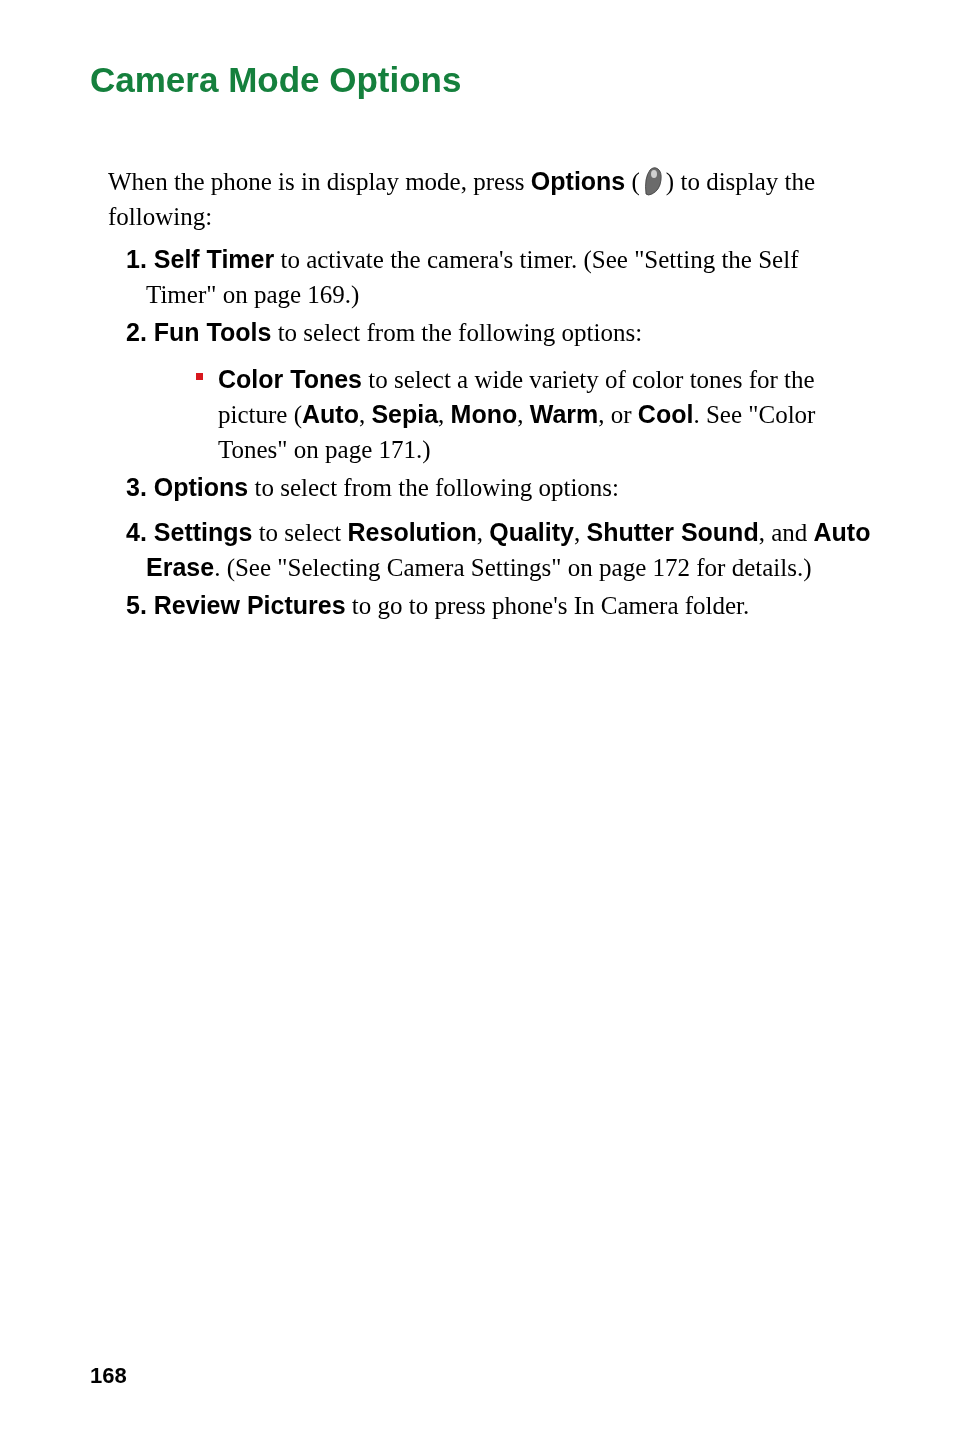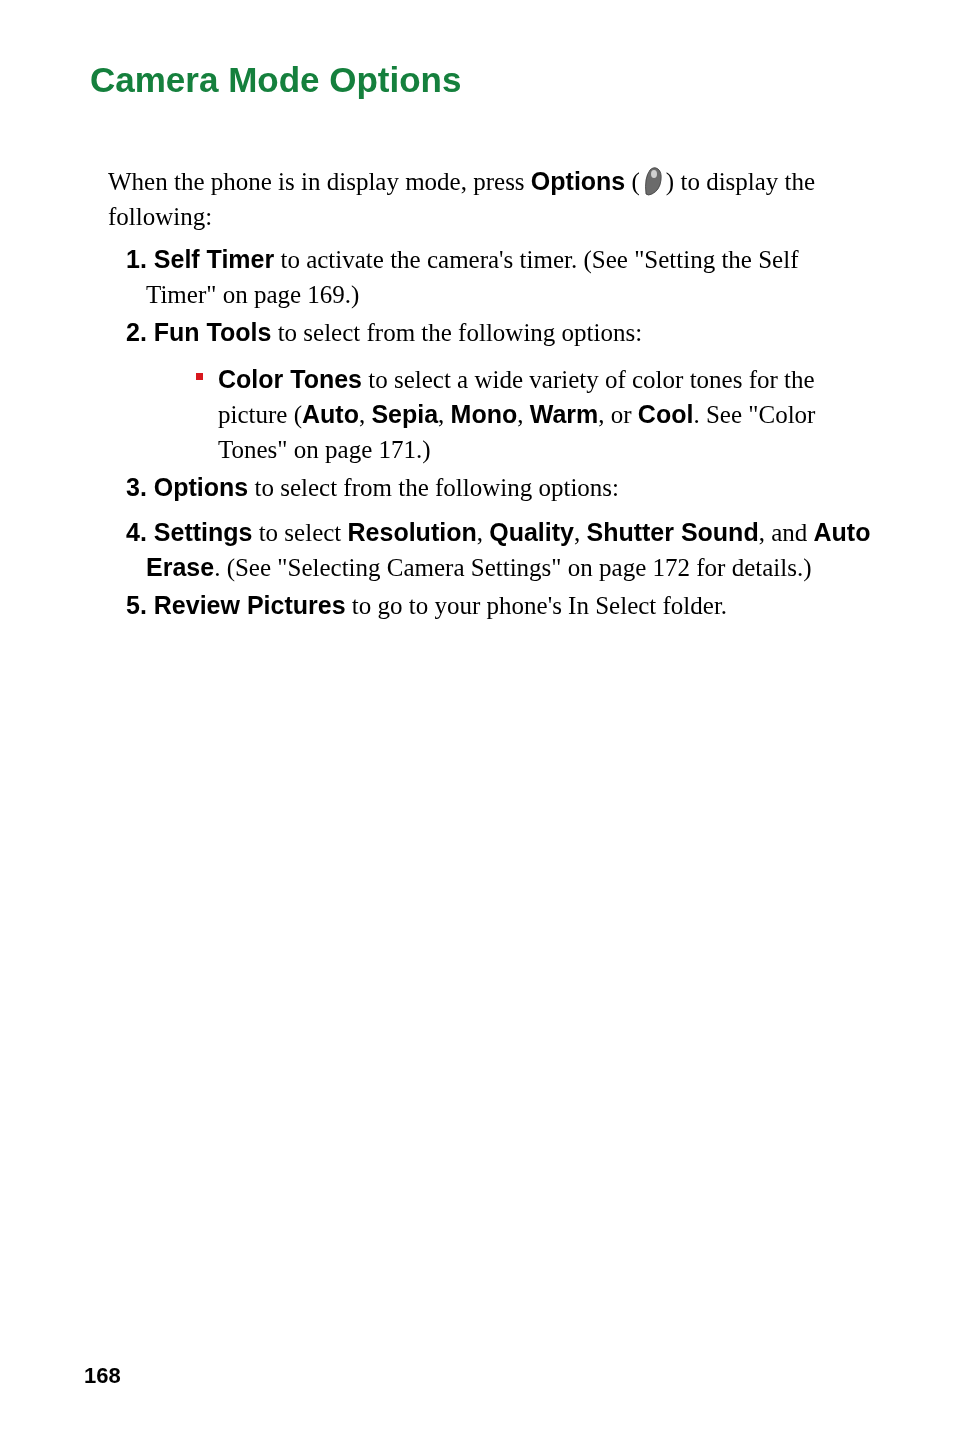--- a/index.html
+++ b/index.html
@@ -67,21 +67,21 @@
       position: absolute;
       left: 0;
       top: 11px;
       width: 7px;
       height: 7px;
       background: #d8171e;
     }
     .footer {
       position: absolute;
       bottom: 44px;
-      left: 84px;
+      left: 90px;
       right: 80px;
       display: flex;
       justify-content: space-between;
       font-family: Arial, Helvetica, sans-serif;
       font-weight: bold;
       font-size: 22px;
     }
   </style>
 </head>
 <body>
@@ -115,18 +115,18 @@
 </p>
 
 <div class="sublist">
 </div>
 
 <p class="list-item">
   <span class="list-number">4. </span><span class="bold-sans">Settings</span><span> to select </span><span class="bold-sans">Resolution</span><span>, </span><span class="bold-sans">Quality</span><span>, </span><span class="bold-sans">Shutter Sound</span><span>, and </span><span class="bold-sans">Auto Erase</span><span>. (See "Selecting Camera Settings" on page 172 for details.)</span>
 </p>
 
 <p class="list-item">
-  <span class="list-number">5. </span><span class="bold-sans">Review Pictures</span><span> to go to your phone's In Select folder.</span>
+  <span class="list-number">5. </span><span class="bold-sans">Review Pictures</span><span> to go to press phone's In Camera folder.</span>
 </p>
 
 <div class="footer">
   <span>168</span>
 </div>
 
 </body></html>

